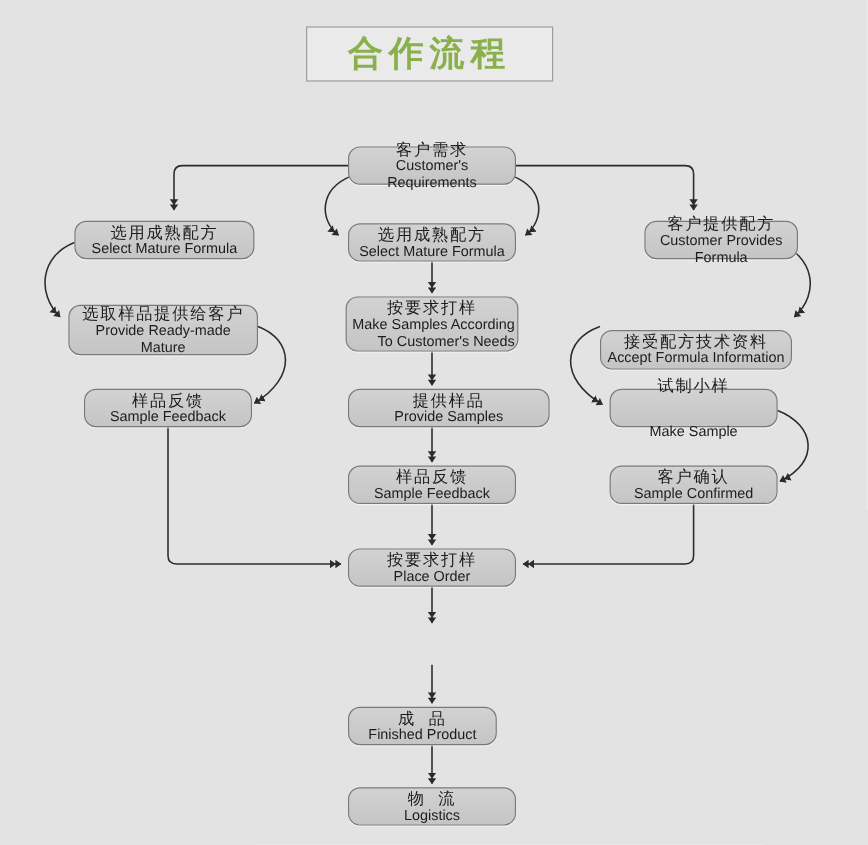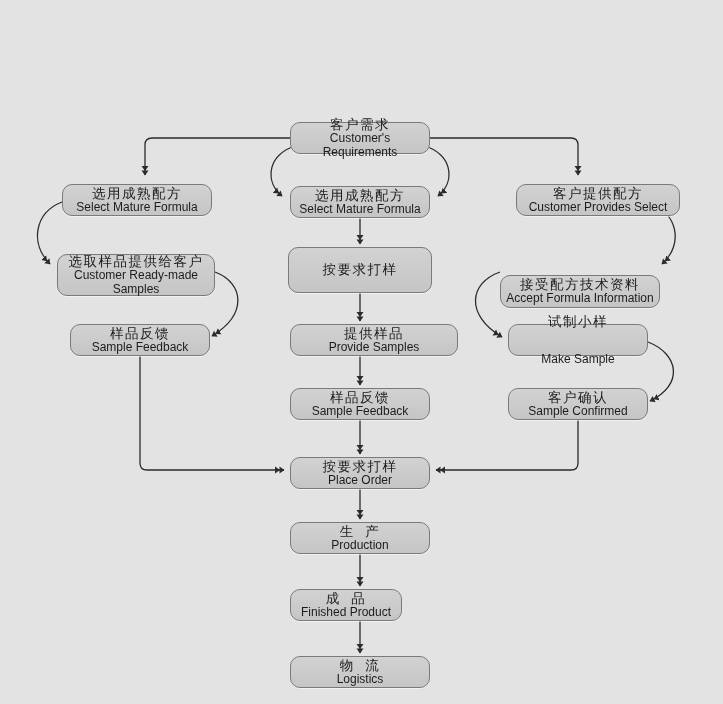--- a/index.html
+++ b/index.html
@@ -32,34 +32,37 @@
   .node .zh{font-size:13.5px;letter-spacing:1.5px;white-space:pre;}
   .node .en{font-size:12px;letter-spacing:0;}
   .n-top{left:290px;top:122px;width:140px;height:32px;justify-content:center;}
   .n-l1{left:62px;top:184px;width:150px;height:32px;}
   .n-l2{left:57px;top:254px;width:158px;height:42px;}
   .n-l3{left:70px;top:324px;width:140px;height:32px;}
   .n-m1{left:290px;top:186px;width:140px;height:32px;}
   .n-m2{left:288px;top:247px;width:144px;height:46px;text-align:right;}
   .n-m3{left:290px;top:324px;width:168px;height:32px;}
   .n-m4{left:290px;top:388px;width:140px;height:32px;}
-  .n-r1{left:516px;top:184px;width:164px;height:32px;}
+  .n-r1{left:537px;top:184px;width:128px;height:32px;}
   .n-r2{left:500px;top:254px;width:160px;height:33px;margin-top:21px;}
   .n-r3{left:508px;top:324px;width:140px;height:32px;gap:24px;}
   .n-r4{left:508px;top:388px;width:140px;height:32px;}
   .n-order{left:290px;top:457px;width:140px;height:32px;}
   .n-prod{left:290px;top:522px;width:140px;height:32px;}
-  .n-fin{left:290px;top:589px;width:112px;height:32px;}
+  .n-fin{left:290px;top:589px;width:124px;height:32px;}
   .n-log{left:290px;top:656px;width:140px;height:32px;}
 </style>
 </head>
 <body>
 
 <div class="stage">
 
+  <div class="title-box">
+    <span>合作流程</span>
+  </div>
 
   <svg class="arrows" width="723" height="704" viewBox="0 0 723 704">
     <defs>
       <marker id="arr" markerWidth="12" markerHeight="10" refX="9" refY="4" orient="auto" markerUnits="userSpaceOnUse">
         <path d="M0,0.5 L5,4 L0,7.5 Z"></path>
         <path d="M4.5,0.5 L9.5,4 L4.5,7.5 Z"></path>
       </marker>
     </defs>
     <path class="flow" d="M290,138 H152 Q145,138 145,145 V175" marker-end="url(#arr)"></path>
     <path class="flow" d="M430,138 H571 Q578,138 578,145 V175" marker-end="url(#arr)"></path>
@@ -85,68 +88,65 @@
     <span class="zh">客户需求</span>
     <span class="en">Customer's Requirements</span>
   </div>
 
   <div class="node n-l1">
     <span class="zh">选用成熟配方</span>
     <span class="en">Select Mature Formula</span>
   </div>
   <div class="node n-l2">
     <span class="zh">选取样品提供给客户</span>
-    <span class="en">Customer Ready-made Samples</span>
+    <span class="en">Provide Ready-made Mature</span>
   </div>
   <div class="node n-l3">
     <span class="zh">样品反馈</span>
     <span class="en">Sample Feedback</span>
   </div>
 
   <div class="node n-m1">
     <span class="zh">选用成熟配方</span>
     <span class="en">Select Mature Formula</span>
   </div>
   <div class="node n-m2">
     <span class="zh">按要求打样</span>
+    <span class="en">Make Samples According To Customer's Needs</span>
   </div>
   <div class="node n-m3">
     <span class="zh">提供样品</span>
     <span class="en">Provide Samples</span>
   </div>
   <div class="node n-m4">
     <span class="zh">样品反馈</span>
     <span class="en">Sample Feedback</span>
   </div>
 
   <div class="node n-r1">
     <span class="zh">客户提供配方</span>
-    <span class="en">Customer Provides Select</span>
+    <span class="en">Customer Provides Formula</span>
   </div>
   <div class="node n-r2">
     <span class="zh">接受配方技术资料</span>
     <span class="en">Accept Formula Information</span>
   </div>
   <div class="node n-r3">
     <span class="zh">试制小样</span>
     <span class="en">Make Sample</span>
   </div>
   <div class="node n-r4">
     <span class="zh">客户确认</span>
     <span class="en">Sample Confirmed</span>
   </div>
 
   <div class="node n-order">
     <span class="zh">按要求打样</span>
     <span class="en">Place Order</span>
   </div>
-  <div class="node n-prod">
-    <span class="zh">生  产</span>
-    <span class="en">Production</span>
-  </div>
   <div class="node n-fin">
     <span class="zh">成  品</span>
     <span class="en">Finished Product</span>
   </div>
   <div class="node n-log">
     <span class="zh">物  流</span>
     <span class="en">Logistics</span>
   </div>
 
 </div>

